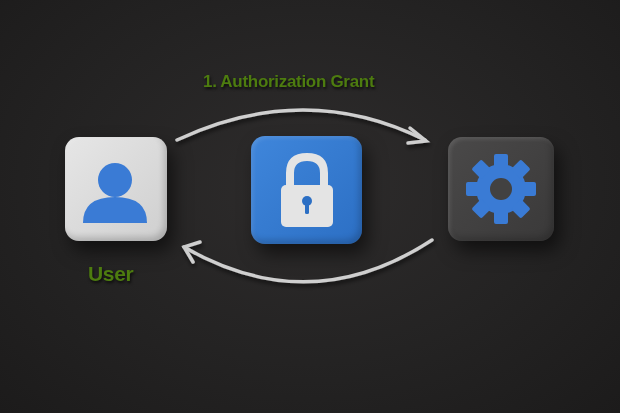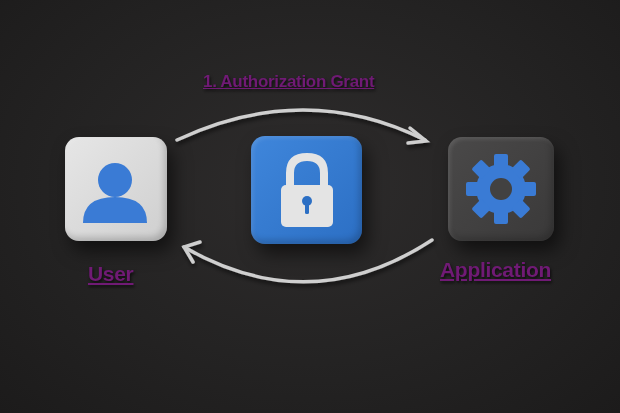--- a/index.html
+++ b/index.html
@@ -12,24 +12,23 @@
   .stage { position:absolute; inset:0; }
   .tile {
     position:absolute; border-radius:14px;
     box-shadow: 6px 10px 18px rgba(0,0,0,0.55), inset -3px -4px 6px rgba(0,0,0,0.18), inset 2px 2px 4px rgba(255,255,255,0.12);
   }
   .tile-user { left:65px; top:137px; width:102px; height:104px; background:linear-gradient(135deg,#e6e6e6,#cfcfcf); }
   .tile-lock { left:251px; top:136px; width:111px; height:108px; background:linear-gradient(135deg,#3f86db,#2c6fc4); }
   .tile-app  { left:448px; top:137px; width:106px; height:104px; background:linear-gradient(135deg,#4a4949,#3a3939); }
   .tile svg { position:absolute; left:0; top:0; width:100%; height:100%; }
   .label {
-    position:absolute; color:#701a75; font-weight:bold;
+    position:absolute; color:#4d7c0f; font-weight:bold;
     text-shadow: 1px 2px 3px rgba(0,0,0,0.7); white-space:nowrap;
     letter-spacing:-0.3px;
-    text-decoration:underline;
   }
   .lbl-user { left:88px; top:242px; font-size:21px;margin-top:20px; }
   .lbl-app  { left:440px; top:258px; font-size:21px; }
   .lbl-step1 { left:203px; top:72px; font-size:17px; }
   .lbl-step2 { left:211px; top:291px; font-size:17px; }
   .arrows { position:absolute; left:0; top:0; width:620px; height:413px; }
 </style>
 </head>
 <body>
 
@@ -80,14 +79,13 @@
         <rect x="-7" y="-35" width="14" height="14" rx="2" transform="rotate(180)"></rect>
         <rect x="-7" y="-35" width="14" height="14" rx="2" transform="rotate(225)"></rect>
         <rect x="-7" y="-35" width="14" height="14" rx="2" transform="rotate(270)"></rect>
         <rect x="-7" y="-35" width="14" height="14" rx="2" transform="rotate(315)"></rect>
         <circle r="11" fill="#424141"></circle>
       </g>
     </svg>
   </div>
 
   <div class="label lbl-user">User</div>
-  <div class="label lbl-app">Application</div>
 </div>
 
 </body></html>

